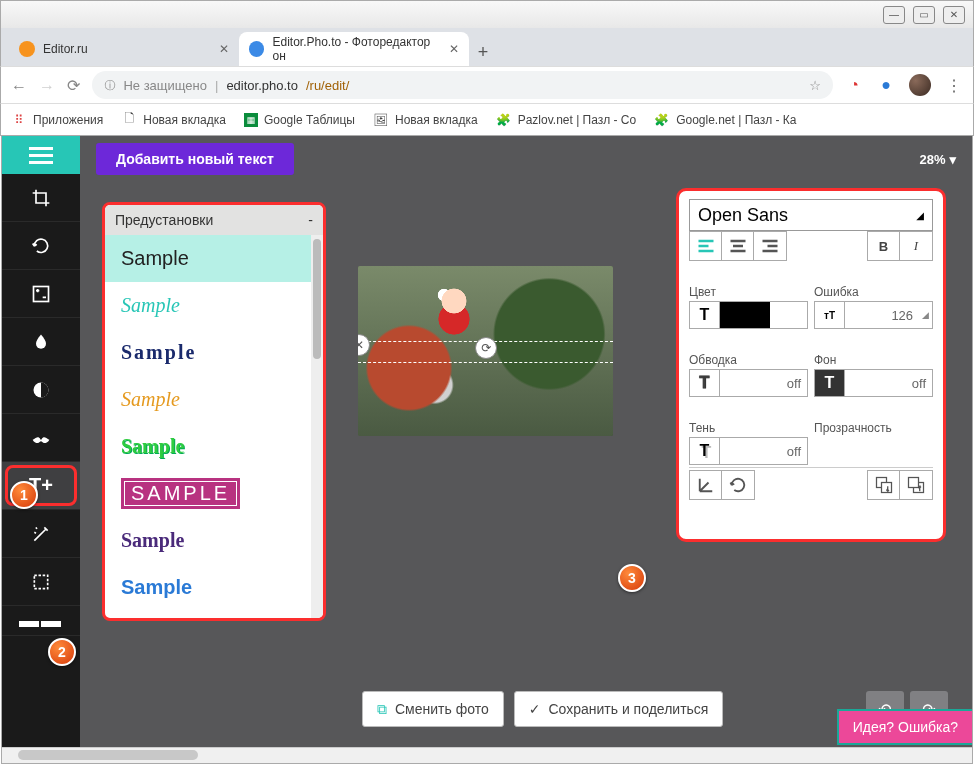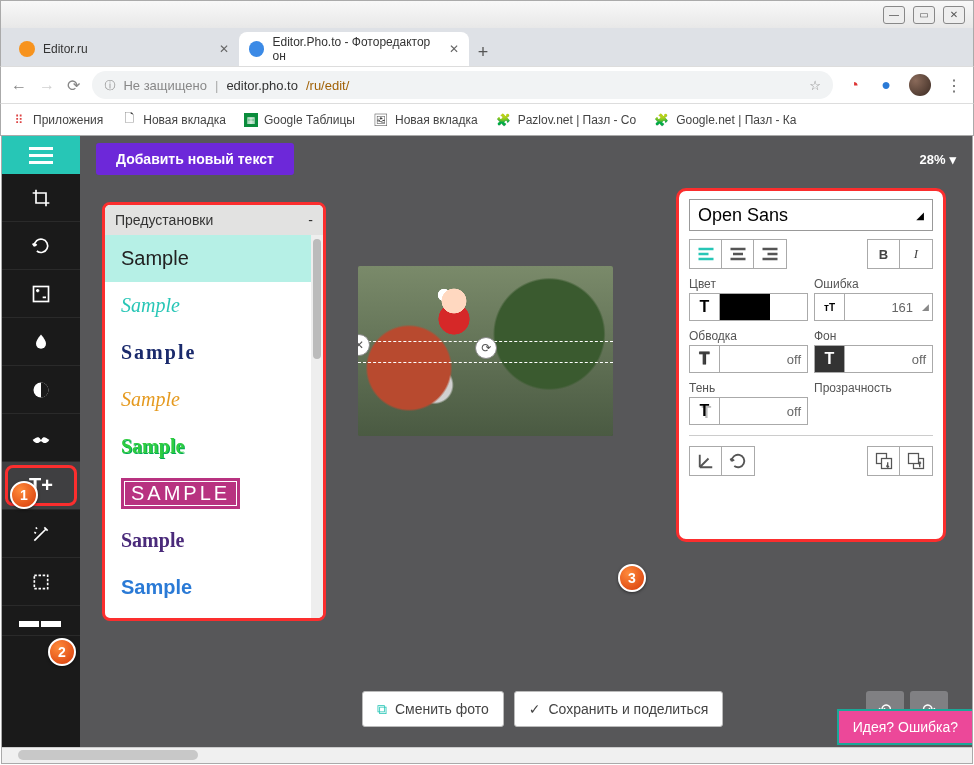--- a/index.html
+++ b/index.html
@@ -69,29 +69,29 @@
   linear-gradient(#7a8a6a,#4a5a42); }
 .canvas-text { position: absolute; left: 0; right: 0; top: 44%; height: 22px; border-top: 1px dashed #fff; border-bottom: 1px dashed #fff; }
 .canvas-handle { position: absolute; width: 22px; height: 22px; border-radius: 50%; background: #fff; border: 1px solid #888; display: flex; align-items: center; justify-content: center; font-size: 12px; color: #555; }
 .ch-close { left: -10px; top: 40%; }
 .ch-rot { left: 46%; top: 42%; }
 .santa { position: absolute; left: 28%; top: 10%; width: 50px; height: 60px; background: radial-gradient(circle at 50% 30%, #ffd8c0 0 25%, transparent 26%), radial-gradient(circle at 50% 60%, #d62828 0 35%, transparent 36%), radial-gradient(circle at 30% 20%, #fff 0 10%, transparent 11%); }
 
 
 .settings { position: absolute; right: 26px; top: 52px; width: 270px; height: 354px; background: #fff; border: 3px solid #fb2e2e; border-radius: 10px; padding: 0; }
 .settings-hdr { height: 30px; background: #e2e2e1; padding: 0 10px; display: flex; align-items: center; font-size: 14px; color: #333; border-radius: 6px 6px 0 0; }
-.settings-body { padding: 8px 10px; display: flex; flex-direction: column; gap: 8px; }
+.settings-body { padding: 8px 10px; display: flex; flex-direction: column; }
 .font-sel { height: 32px; border: 1px solid #999; display: flex; align-items: center; padding: 0 8px; font-size: 18px; justify-content: space-between; }
 .row { display: flex; gap: 6px; }
 .btn-group { display: flex; border: 1px solid #aaa; }
 .sbtn { width: 32px; height: 28px; display: flex; align-items: center; justify-content: center; border-right: 1px solid #aaa; font-size: 13px; color: #444; }
 .sbtn:last-child { border-right: none; }
 .sbtn.on { color: #27c6b6; }
 .lbl { font-size: 12px; color: #555; margin-bottom: 2px; }
-.pair { flex: 1; }
+.pair { flex: 1; margin-top: 24px; }
 .ctrl { height: 28px; border: 1px solid #aaa; display: flex; align-items: center; }
 .ctrl .ic { width: 30px; display: flex; align-items: center; justify-content: center; font-weight: bold; border-right: 1px solid #aaa; height: 100%; }
 .ctrl .val { flex: 1; text-align: right; padding: 0 6px; font-size: 13px; color: #666; }
 .swatch { width: 50px; height: 100%; background: #000; }
 .divider { height: 1px; background: #ccc; margin: 2px 0; }
 .toggle { width: 22px; height: 14px; border-radius: 7px; background: #ccc; position: relative; }
 .toggle::after { content:""; position:absolute; left:1px; top:1px; width:12px; height:12px; border-radius:50%; background:#888; }
 
 
 .bottom-btns { position: absolute; left: 360px; bottom: 36px; display: flex; gap: 10px; }
@@ -324,21 +324,21 @@
           <div class="lbl">Цвет</div>
           <div class="ctrl">
                 <div class="ic">T</div>
                 <div class="swatch"></div>
               </div>
         </div>
         <div class="pair">
           <div class="lbl">Ошибка</div>
           <div class="ctrl">
                 <div class="ic" style="font-size:10px">тT</div>
-                <div class="val">161</div>
+                <div class="val">126</div>
                 <span style="font-size:9px;padding:0 3px;color:#888">◢</span>
               </div>
         </div>
       </div>
       <div class="row">
         <div class="pair">
           <div class="lbl">Обводка</div>
           <div class="ctrl">
                 <div class="ic" style="text-shadow:0 0 1px #333;color:transparent;-webkit-text-stroke:1px #333">T</div>
                 <div class="val">off</div>

